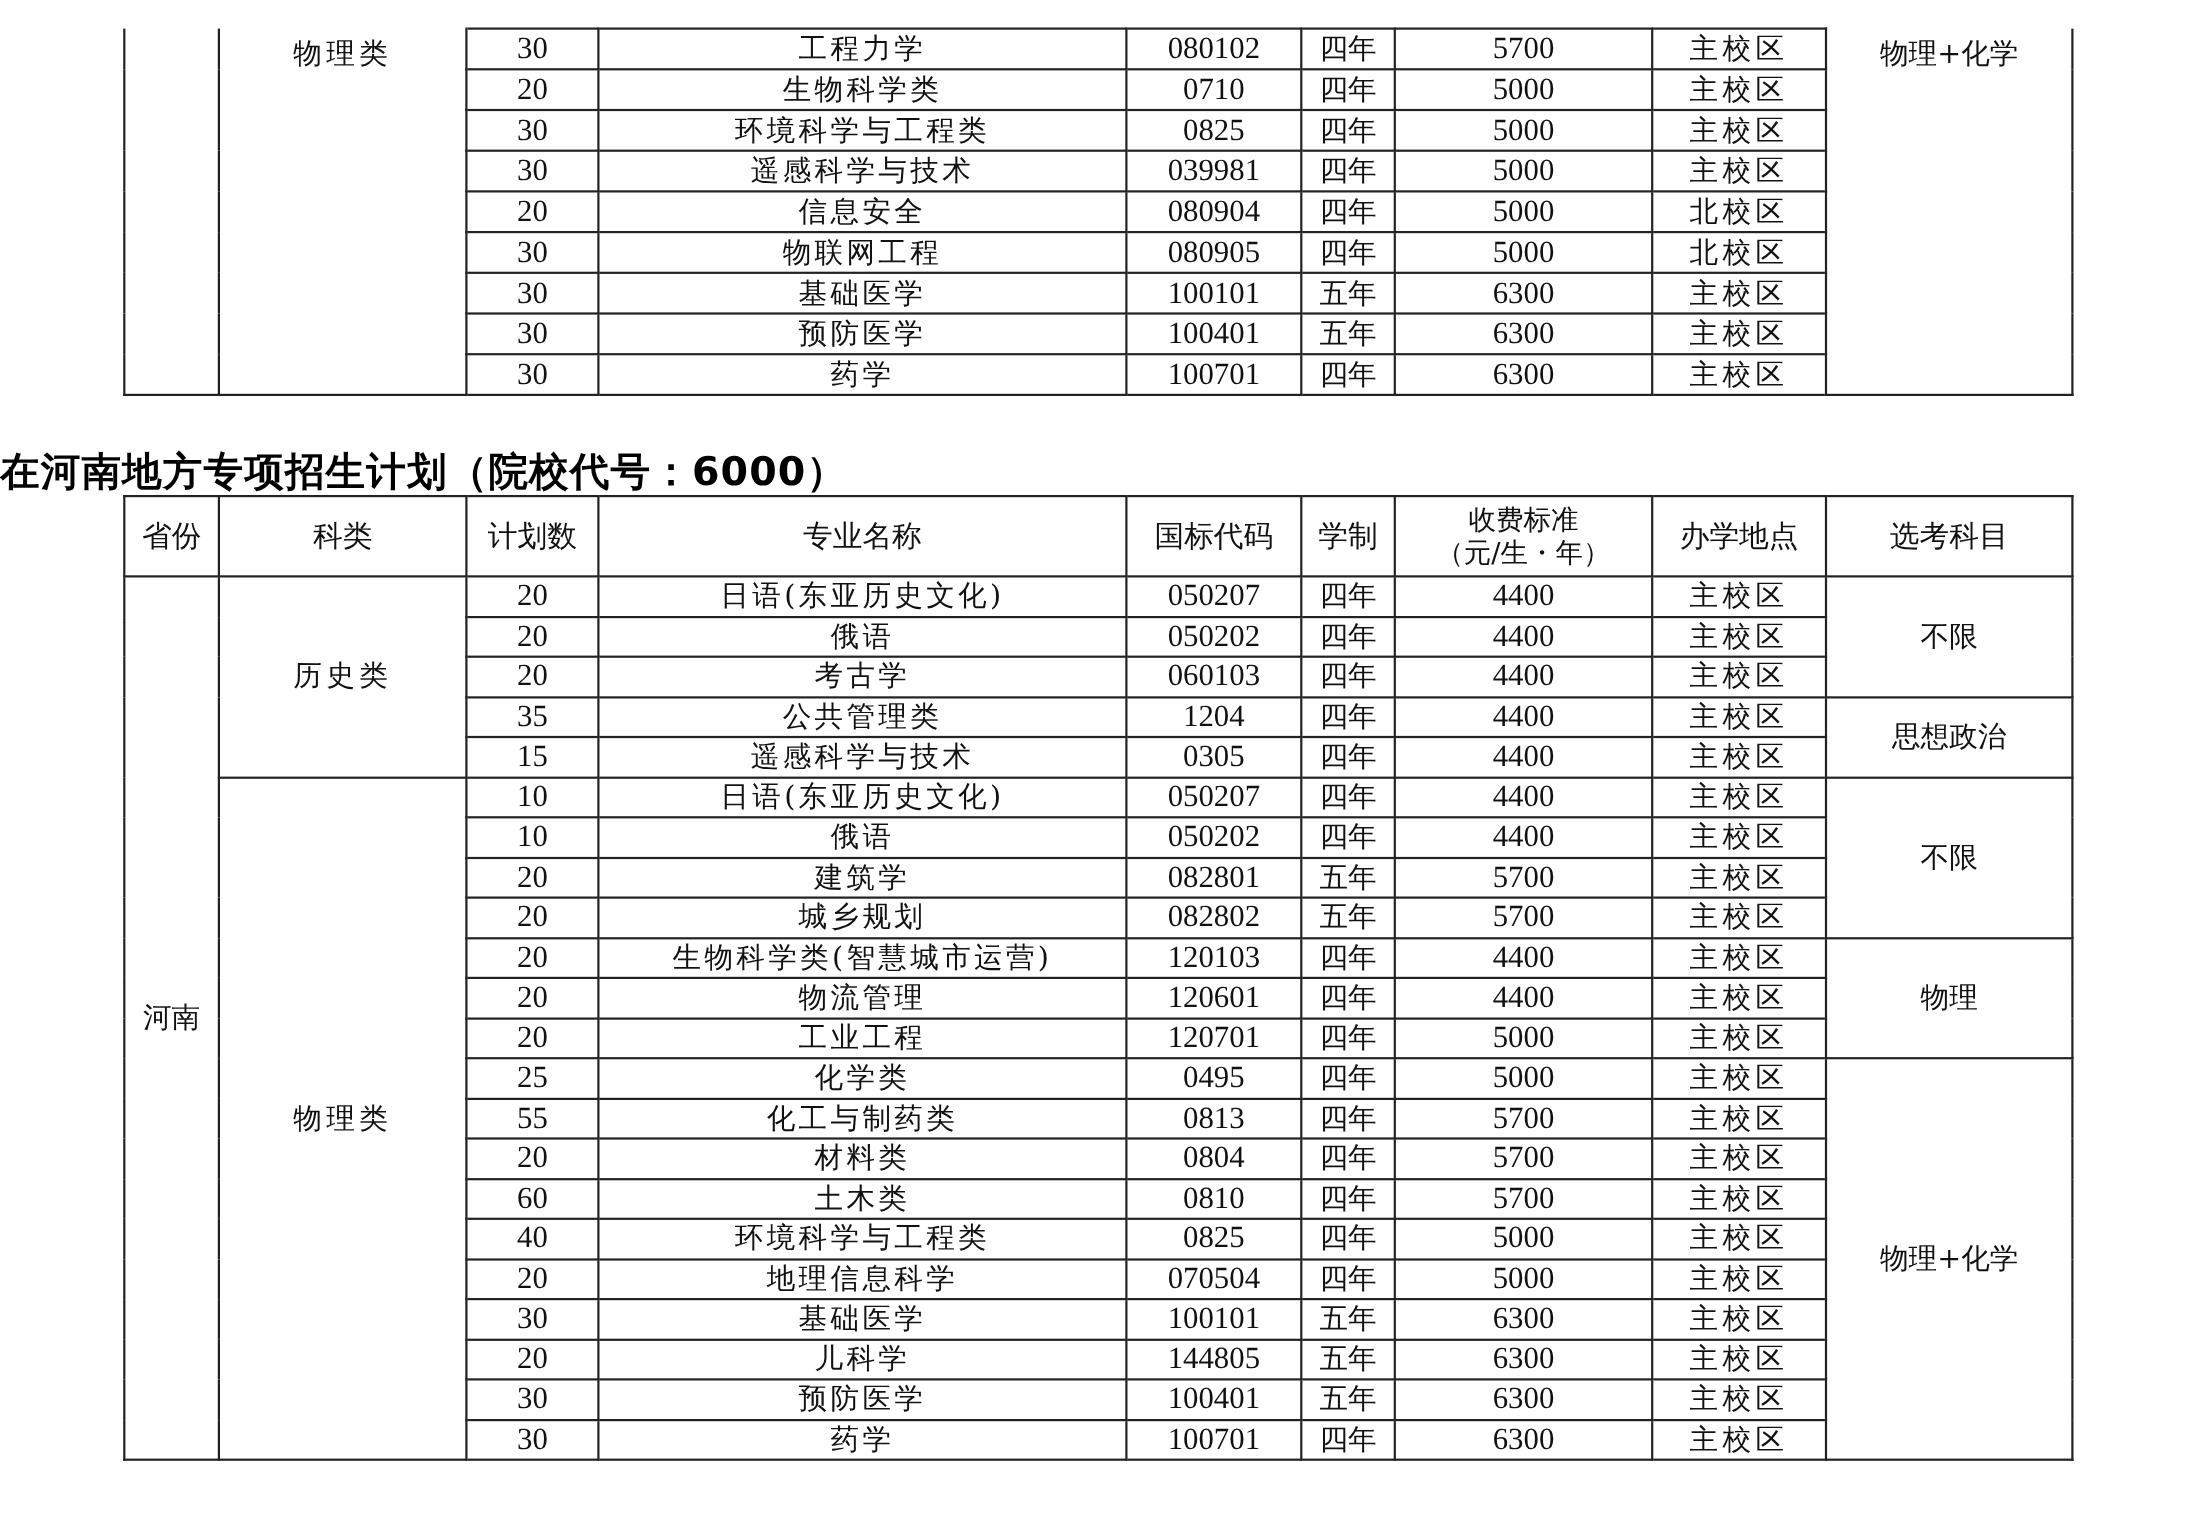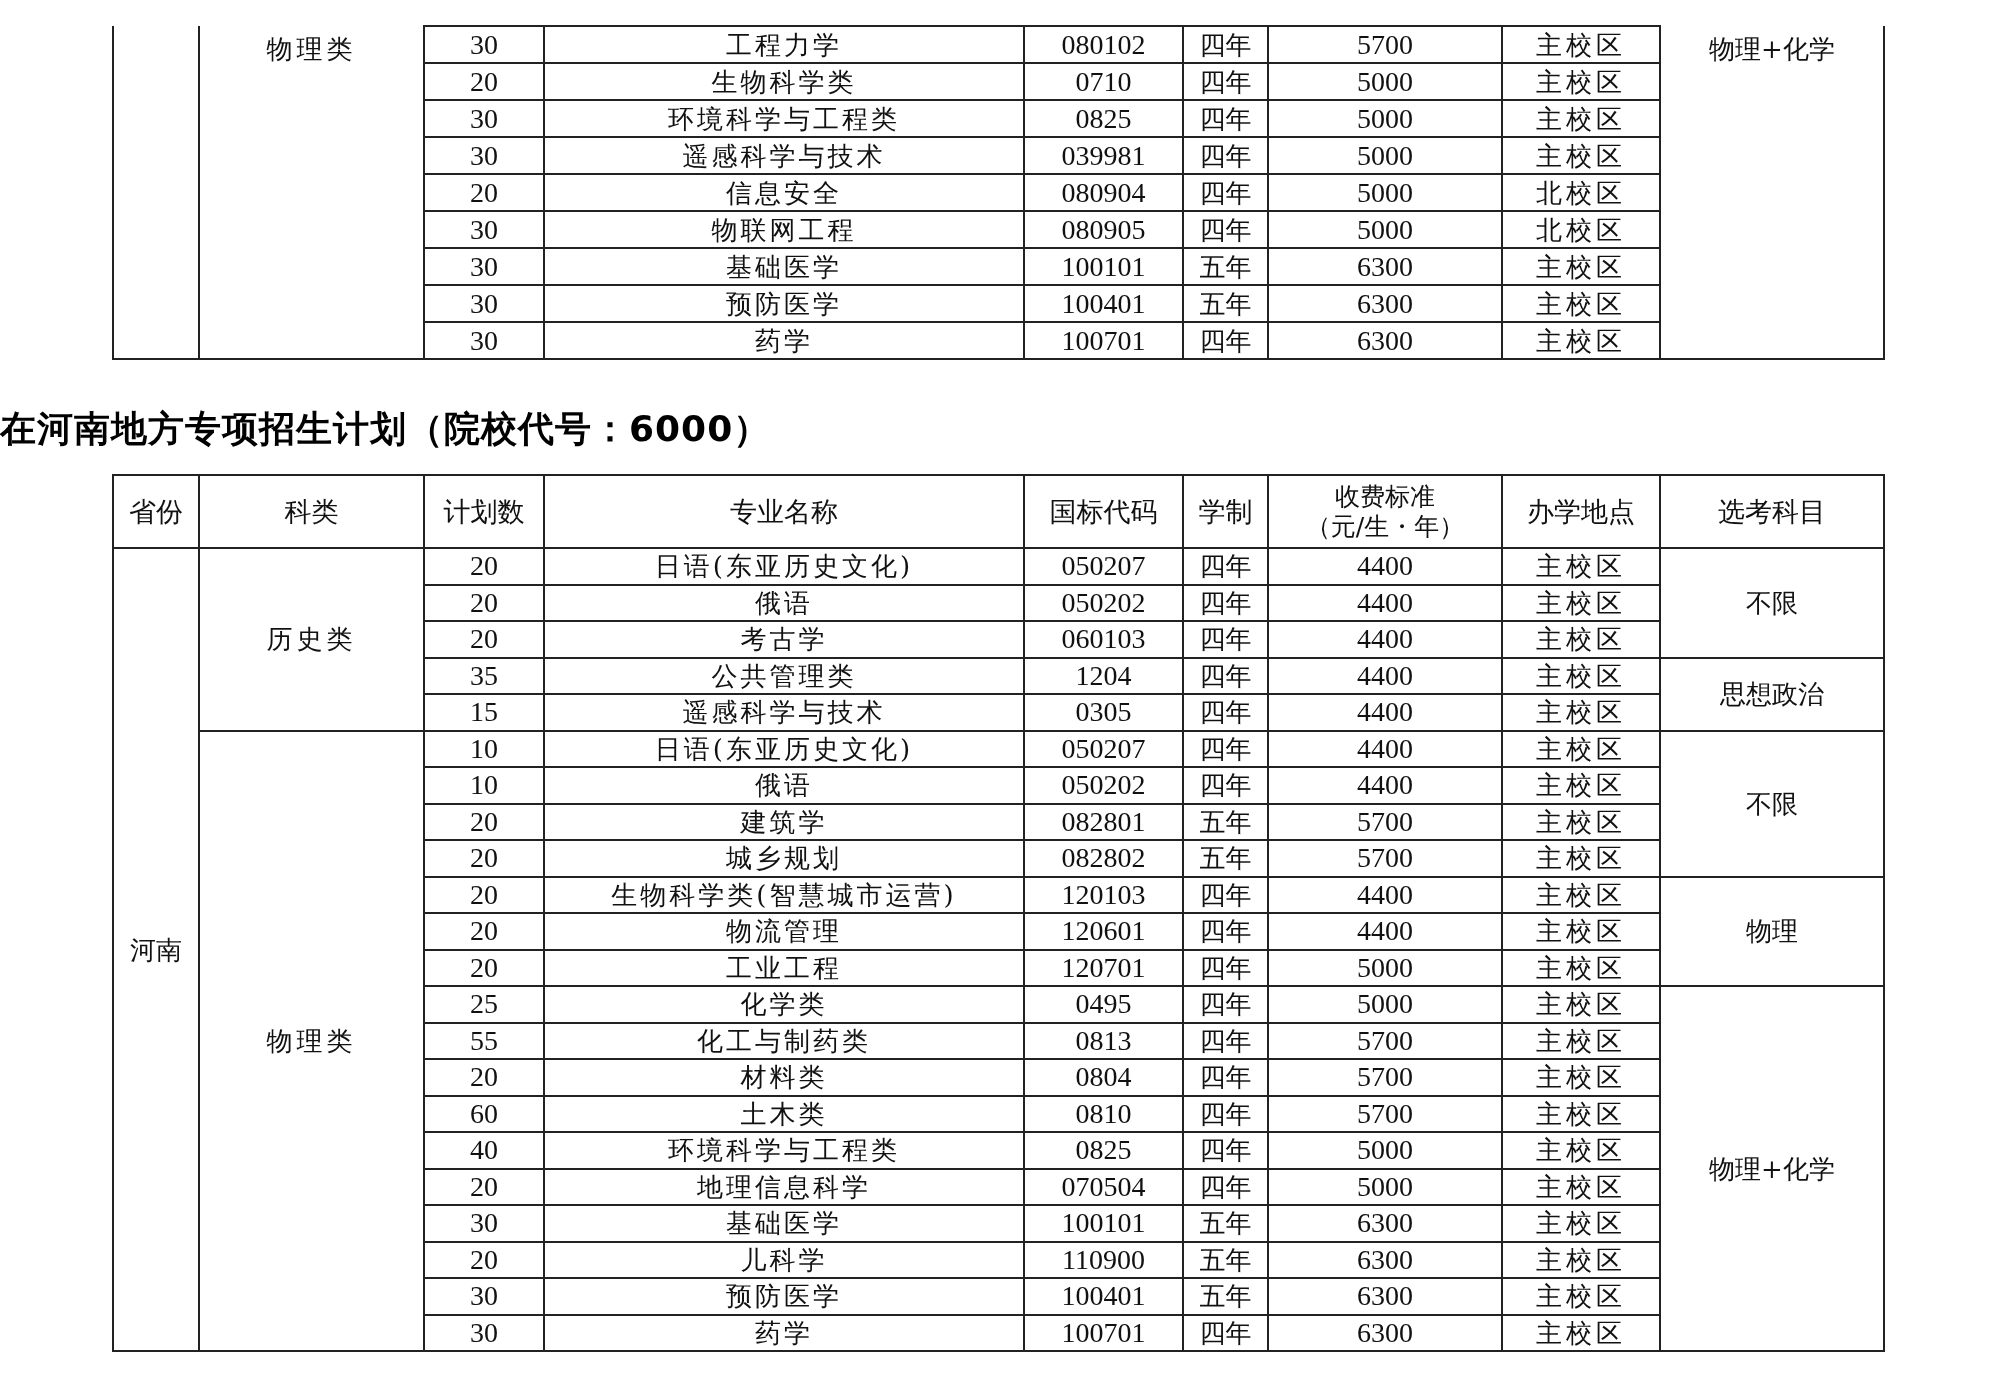--- a/index.html
+++ b/index.html
@@ -8,21 +8,21 @@
   table { border-collapse: collapse; position: absolute; left: 112px; table-layout: fixed; }
   td, th { border: 2px solid #222; padding: 0; text-align: center; vertical-align: middle;
            font-weight: normal; font-size: 26px; line-height: 1; overflow: hidden; white-space: nowrap; }
   .num { font-family: "Liberation Serif", "DejaVu Serif", serif; font-size: 28px; }
   #top-table { top: 25px; }
   #top-table td { height: 35px; }
   #top-table tr:first-child td { border-top: 2px solid #222; }
   #title { position: absolute; top: 405px; left: 0; width: 1994px; text-align: left;
            font-family: "DejaVu Sans", "Liberation Sans", sans-serif; font-weight: bold;
            font-size: 36px; letter-spacing: 1px; color: #000; }
-  #main-table { top: 474px; }
+  #main-table { top: 450px; }
   #main-table th { height: 71px; font-family: "DejaVu Sans", "Liberation Sans", sans-serif; font-size: 27px; font-weight: normal; }
   #main-table td { height: 34.5px; }
   .fee-head { line-height: 1.2; font-size: 25px !important; }
   .cat { letter-spacing: 4px; }
   .name { letter-spacing: 3px; margin-left: 12px; }
   .campus { letter-spacing: 4px; }
 </style>
 </head>
 <body>
 
@@ -304,21 +304,21 @@
         <td class="num">30</td>
         <td class="name">基础医学</td>
         <td class="num">100101</td>
         <td>五年</td>
         <td class="num">6300</td>
         <td class="campus">主校区</td>
       </tr>
       <tr>
         <td class="num">20</td>
         <td class="name">儿科学</td>
-        <td class="num">110900</td>
+        <td class="num">144805</td>
         <td>五年</td>
         <td class="num">6300</td>
         <td class="campus">主校区</td>
       </tr>
       <tr>
         <td class="num">30</td>
         <td class="name">预防医学</td>
         <td class="num">100401</td>
         <td>五年</td>
         <td class="num">6300</td>

